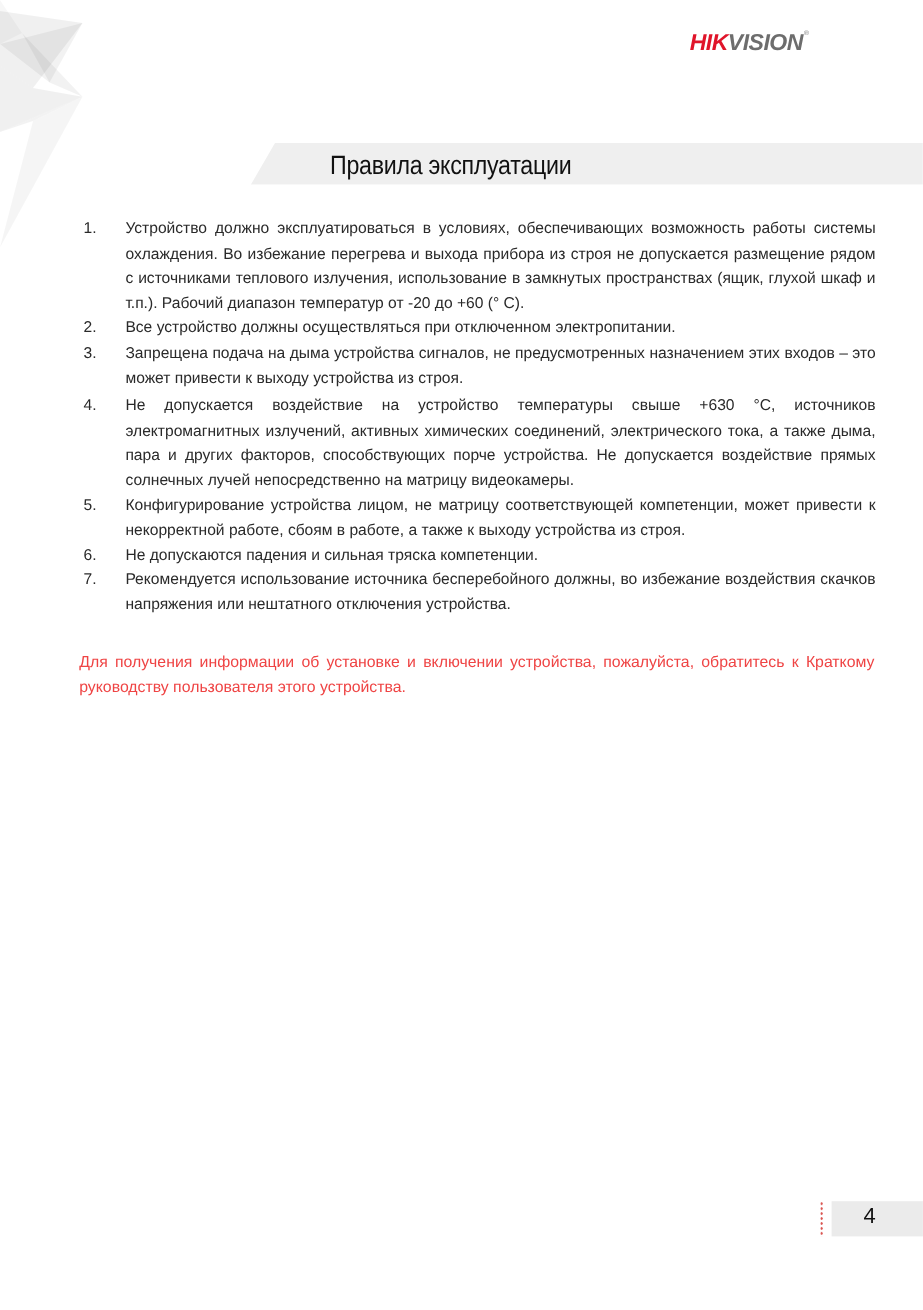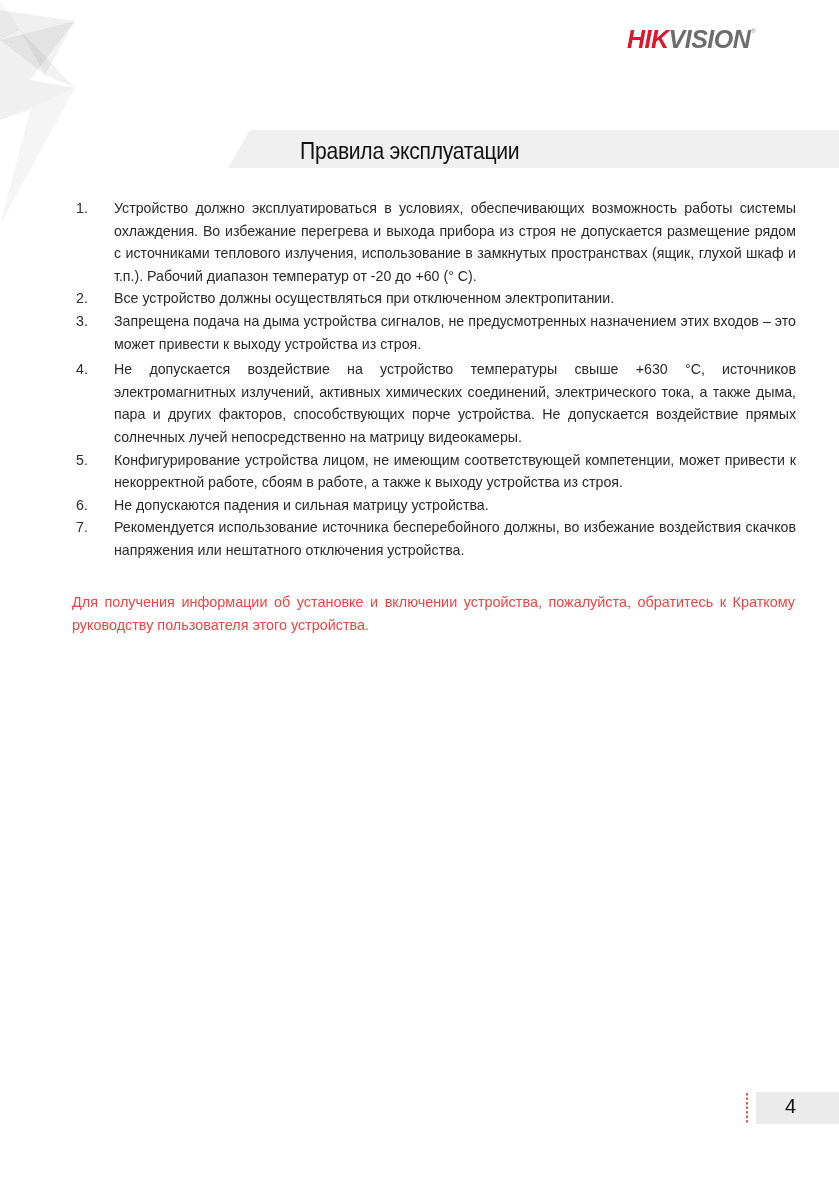--- a/index.html
+++ b/index.html
@@ -1,21 +1,21 @@
 <!DOCTYPE html>
 <html><head>
 <meta charset="utf-8">
 <style>
   html, body { margin: 0; padding: 0; background: #ffffff; }
   body { width: 839px; height: 1191px; position: relative; overflow: hidden;
          font-family: "Liberation Sans", "DejaVu Sans", sans-serif; color: #222; }
   .deco { position: absolute; left: 0; top: 0; width: 250px; height: 230px; }
   .logo { position: absolute; left: 627px; top: 24px; height: 30px; display: flex; align-items: flex-start; }
   .logo .hik { font-family: "Liberation Sans", sans-serif; font-weight: bold; font-style: italic;
-               font-size: 25px; letter-spacing: -0.5px; line-height: 30px; }
+               font-size: 21px; letter-spacing: -0.5px; line-height: 30px; }
   .logo .hik-red { color: #e0142a; }
   .logo .hik-grey { color: #6d6d6d; text-align: center; }
   .logo .reg { font-size: 6px; color: #777; margin-left: 1px; margin-top: 4px; }
   .title-band { position: absolute; left: 228px; top: 130px; width: 611px; height: 38px;
                 background: #efefef; clip-path: polygon(22px 0, 100% 0, 100% 100%, 0 100%); }
   .title { position: absolute; left: 300px; top: 137px; font-size: 24px; color: #111;
            font-family: "Liberation Sans Narrow", "Liberation Sans", sans-serif; letter-spacing: -0.3px;
            transform: scaleX(0.88); transform-origin: left; white-space: nowrap; }
   .rules { position: absolute; left: 76px; top: 197px; width: 720px; margin: 0; padding: 0; list-style: none; }
   .rule { display: flex; font-size: 14.2px; line-height: 22.6px; color: #2a2a2a; }
@@ -64,25 +64,25 @@
   <li class="rule">
     <span class="num">3.</span>
     <span class="text">Запрещена подача на дыма устройства сигналов, не предусмотренных назначением этих входов – это может привести к выходу устройства из строя.</span>
   </li>
   <li class="rule gap">
     <span class="num">4.</span>
     <span class="text">Не допускается воздействие на устройство температуры свыше +630 °С, источников электромагнитных излучений, активных химических соединений, электрического тока, а также дыма, пара и других факторов, способствующих порче устройства. Не допускается воздействие прямых солнечных лучей непосредственно на матрицу видеокамеры.</span>
   </li>
   <li class="rule">
     <span class="num">5.</span>
-    <span class="text">Конфигурирование устройства лицом, не имеющим соответствующей компетенции, может привести к некорректной работе, сбоям в работе, а также к выходу устройства из строя.</span>
+    <span class="text">Конфигурирование устройства лицом, не матрицу соответствующей компетенции, может привести к некорректной работе, сбоям в работе, а также к выходу устройства из строя.</span>
   </li>
   <li class="rule">
     <span class="num">6.</span>
-    <span class="text">Не допускаются падения и сильная матрицу устройства.</span>
+    <span class="text">Не допускаются падения и сильная тряска компетенции.</span>
   </li>
   <li class="rule">
     <span class="num">7.</span>
     <span class="text">Рекомендуется использование источника бесперебойного должны, во избежание воздействия скачков напряжения или нештатного отключения устройства.</span>
   </li>
 </ol>
 
 <p class="note">Для получения информации об установке и включении устройства, пожалуйста, обратитесь к Краткому руководству пользователя этого устройства.</p>
 
 <div class="pager-dots"></div>

